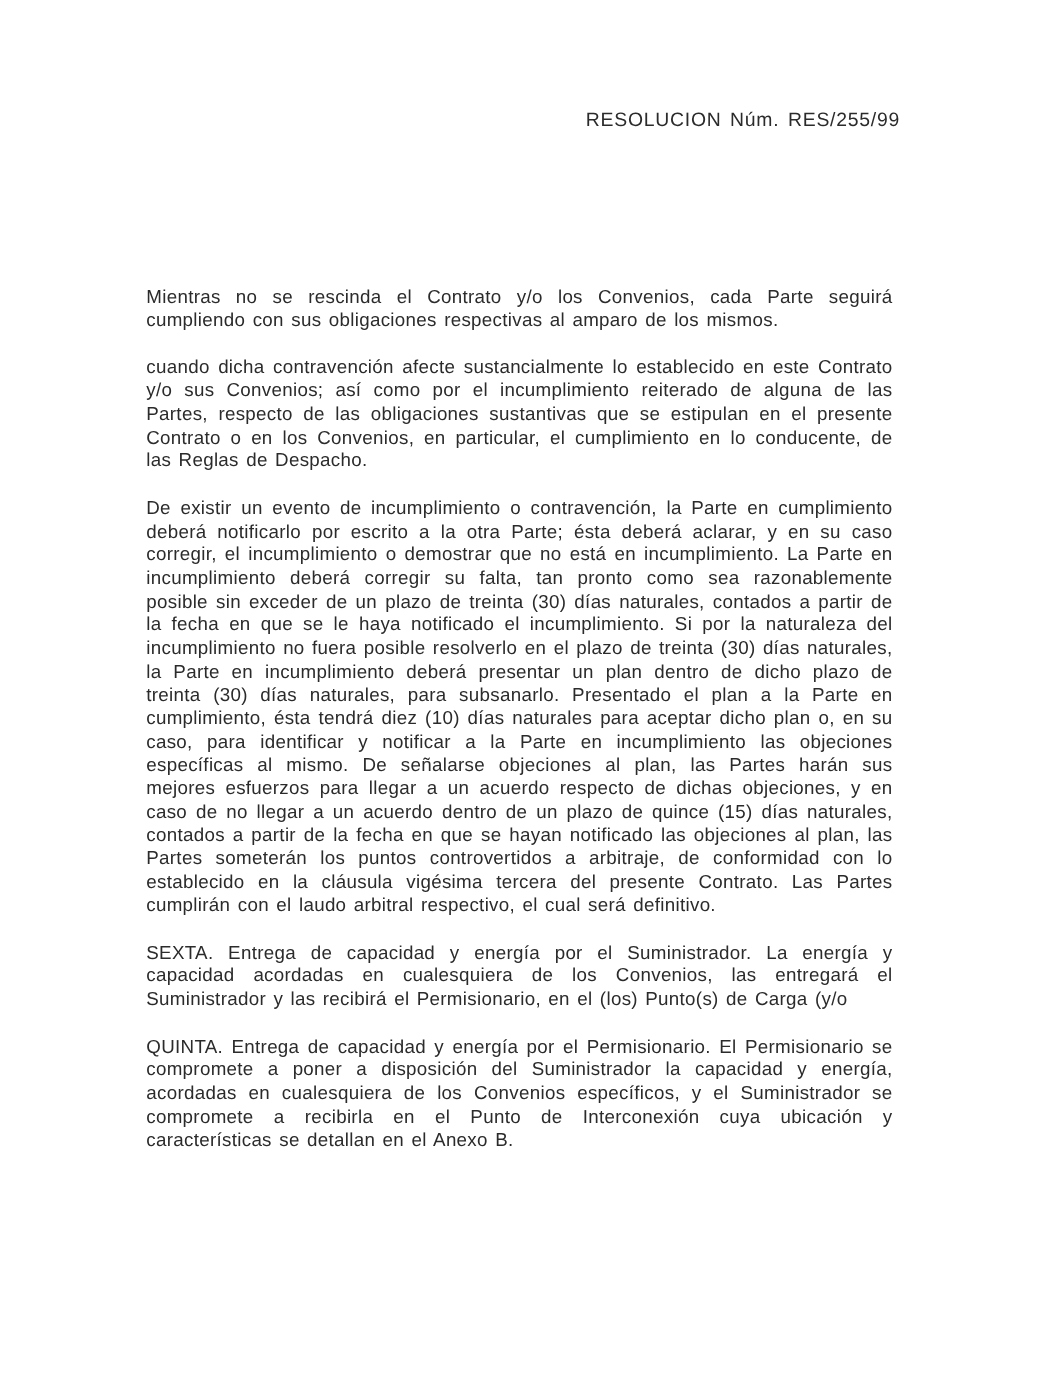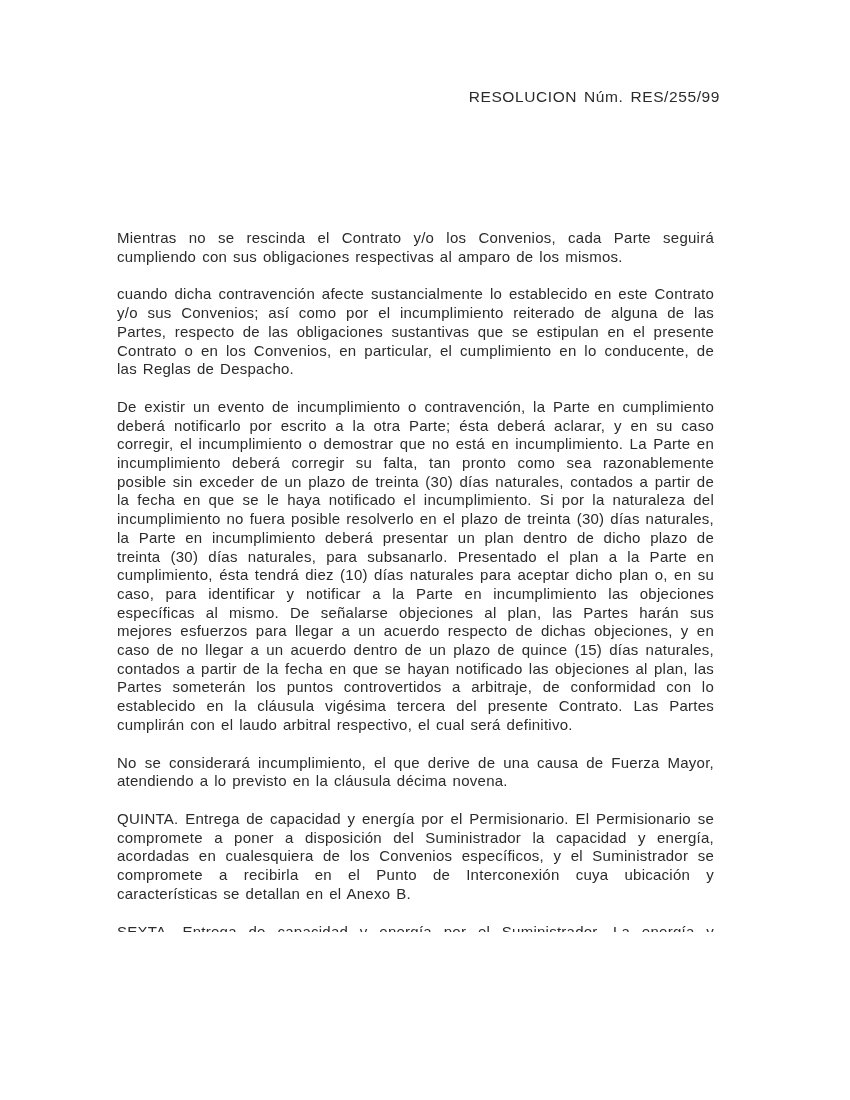--- a/index.html
+++ b/index.html
@@ -55,20 +55,19 @@
 <body>
 
 <div class="page">
 
   <div class="doc-header">RESOLUCION Núm. RES/255/99</div>
 
   <div class="doc-body">
     <p>Mientras no se rescinda el Contrato y/o los Convenios, cada Parte seguirá cumpliendo con sus obligaciones respectivas al amparo de los mismos.</p>
     <p>cuando dicha contravención afecte sustancialmente lo establecido en este Contrato y/o sus Convenios; así como por el incumplimiento reiterado de alguna de las Partes, respecto de las obligaciones sustantivas que se estipulan en el presente Contrato o en los Convenios, en particular, el cumplimiento en lo conducente, de las Reglas de Despacho.</p>
     <p>De existir un evento de incumplimiento o contravención, la Parte en cumplimiento deberá notificarlo por escrito a la otra Parte; ésta deberá aclarar, y en su caso corregir, el incumplimiento o demostrar que no está en incumplimiento. La Parte en incumplimiento deberá corregir su falta, tan pronto como sea razonablemente posible sin exceder de un plazo de treinta (30) días naturales, contados a partir de la fecha en que se le haya notificado el incumplimiento. Si por la naturaleza del incumplimiento no fuera posible resolverlo en el plazo de treinta (30) días naturales, la Parte en incumplimiento deberá presentar un plan dentro de dicho plazo de treinta (30) días naturales, para subsanarlo. Presentado el plan a la Parte en cumplimiento, ésta tendrá diez (10) días naturales para aceptar dicho plan o, en su caso, para identificar y notificar a la Parte en incumplimiento las objeciones específicas al mismo. De señalarse objeciones al plan, las Partes harán sus mejores esfuerzos para llegar a un acuerdo respecto de dichas objeciones, y en caso de no llegar a un acuerdo dentro de un plazo de quince (15) días naturales, contados a partir de la fecha en que se hayan notificado las objeciones al plan, las Partes someterán los puntos controvertidos a arbitraje, de conformidad con lo establecido en la cláusula vigésima tercera del presente Contrato. Las Partes cumplirán con el laudo arbitral respectivo, el cual será definitivo.</p>
-    <p>No se considerará incumplimiento, el que derive de una causa de Fuerza Mayor, atendiendo a lo previsto en la cláusula décima novena.</p>
+    <p>SEXTA. Entrega de capacidad y energía por el Suministrador. La energía y capacidad acordadas en cualesquiera de los Convenios, las entregará el Suministrador y las recibirá el Permisionario, en el (los) Punto(s) de Carga (y/o</p>
     <p>QUINTA. Entrega de capacidad y energía por el Permisionario. El Permisionario se compromete a poner a disposición del Suministrador la capacidad y energía, acordadas en cualesquiera de los Convenios específicos, y el Suministrador se compromete a recibirla en el Punto de Interconexión cuya ubicación y características se detallan en el Anexo B.</p>
-    <p>SEXTA. Entrega de capacidad y energía por el Suministrador. La energía y capacidad acordadas en cualesquiera de los Convenios, las entregará el Suministrador y las recibirá el Permisionario, en el (los) Punto(s) de Carga (y/o</p>
   </div>
 
   <div class="page-number">10</div>
 
 </div>
 
 </body></html>

